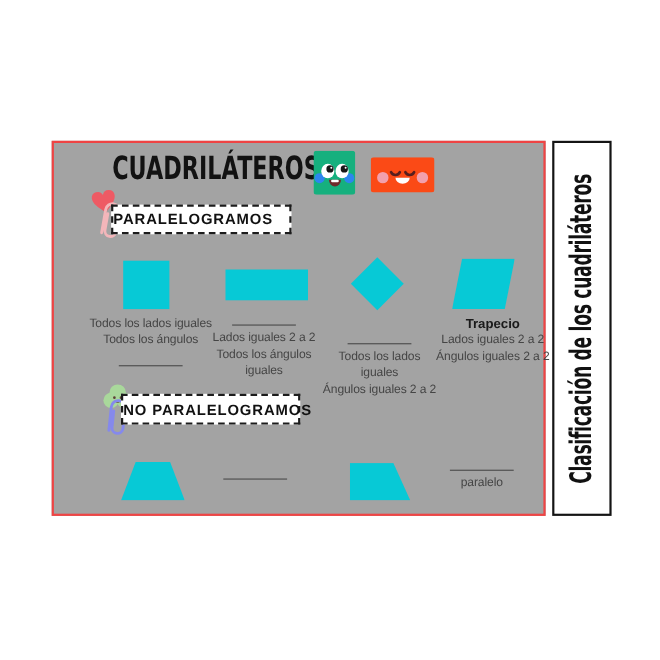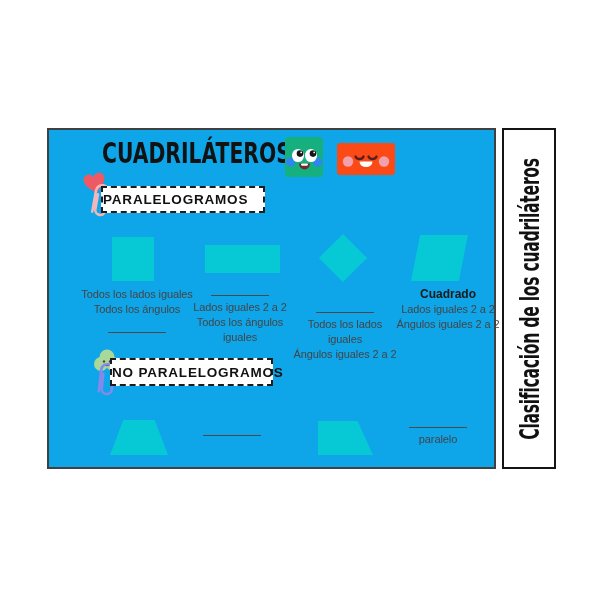--- a/index.html
+++ b/index.html
@@ -4,21 +4,21 @@
 <style>
   html,body{margin:0;padding:0;}
   body{
     width:600px;height:600px;position:relative;background:#ffffff;
     font-family:"Liberation Sans","DejaVu Sans",sans-serif;color:#3f3f3f;
     overflow:hidden;
   }
   
   .sheet{
     position:absolute;left:47px;top:128px;width:445px;height:337px;
-    border:2px solid #404040;background:#0ea5e9;
+    border:2px solid #ef4444;background:#a3a3a3;
   }
   .side-tab{
     position:absolute;left:502px;top:128px;width:50px;height:337px;
     border:2px solid #141414;background:#fff;
   }
   .side-tab .vlabel{
     position:absolute;left:50%;top:50%;white-space:nowrap;
     transform:translate(-50%,-50%) rotate(-90deg) scaleX(0.58);
     font-family:"DejaVu Sans","Liberation Sans",sans-serif;
     font-weight:bold;font-size:27px;color:#111;letter-spacing:-0.5px;
@@ -124,21 +124,21 @@
   </div>
 
   <div class="card" style="left:233px;top:172px">
     <div class="blank"></div>
     <div class="card-line">Todos los lados</div>
     <div class="card-line">iguales</div>
     <div class="card-line">Ángulos iguales 2 a 2</div>
   </div>
 
   <div class="card" style="left:336px;top:157px">
-    <div class="card-name">Cuadrado</div>
+    <div class="card-name">Trapecio</div>
     <div class="card-line">Lados iguales 2 a 2</div>
     <div class="card-line">Ángulos iguales 2 a 2</div>
   </div>
 
   <div class="deco" style="left:44px;top:219px">
     <svg width="28" height="24" viewBox="0 0 28 24">
       <circle cx="8" cy="15" r="7" fill="#a9d89b"></circle>
       <circle cx="14" cy="8" r="7.5" fill="#a9d89b"></circle>
       <circle cx="20" cy="15" r="7" fill="#a9d89b"></circle>
       <circle cx="11" cy="12.5" r="1.2" fill="#5d4037"></circle>

